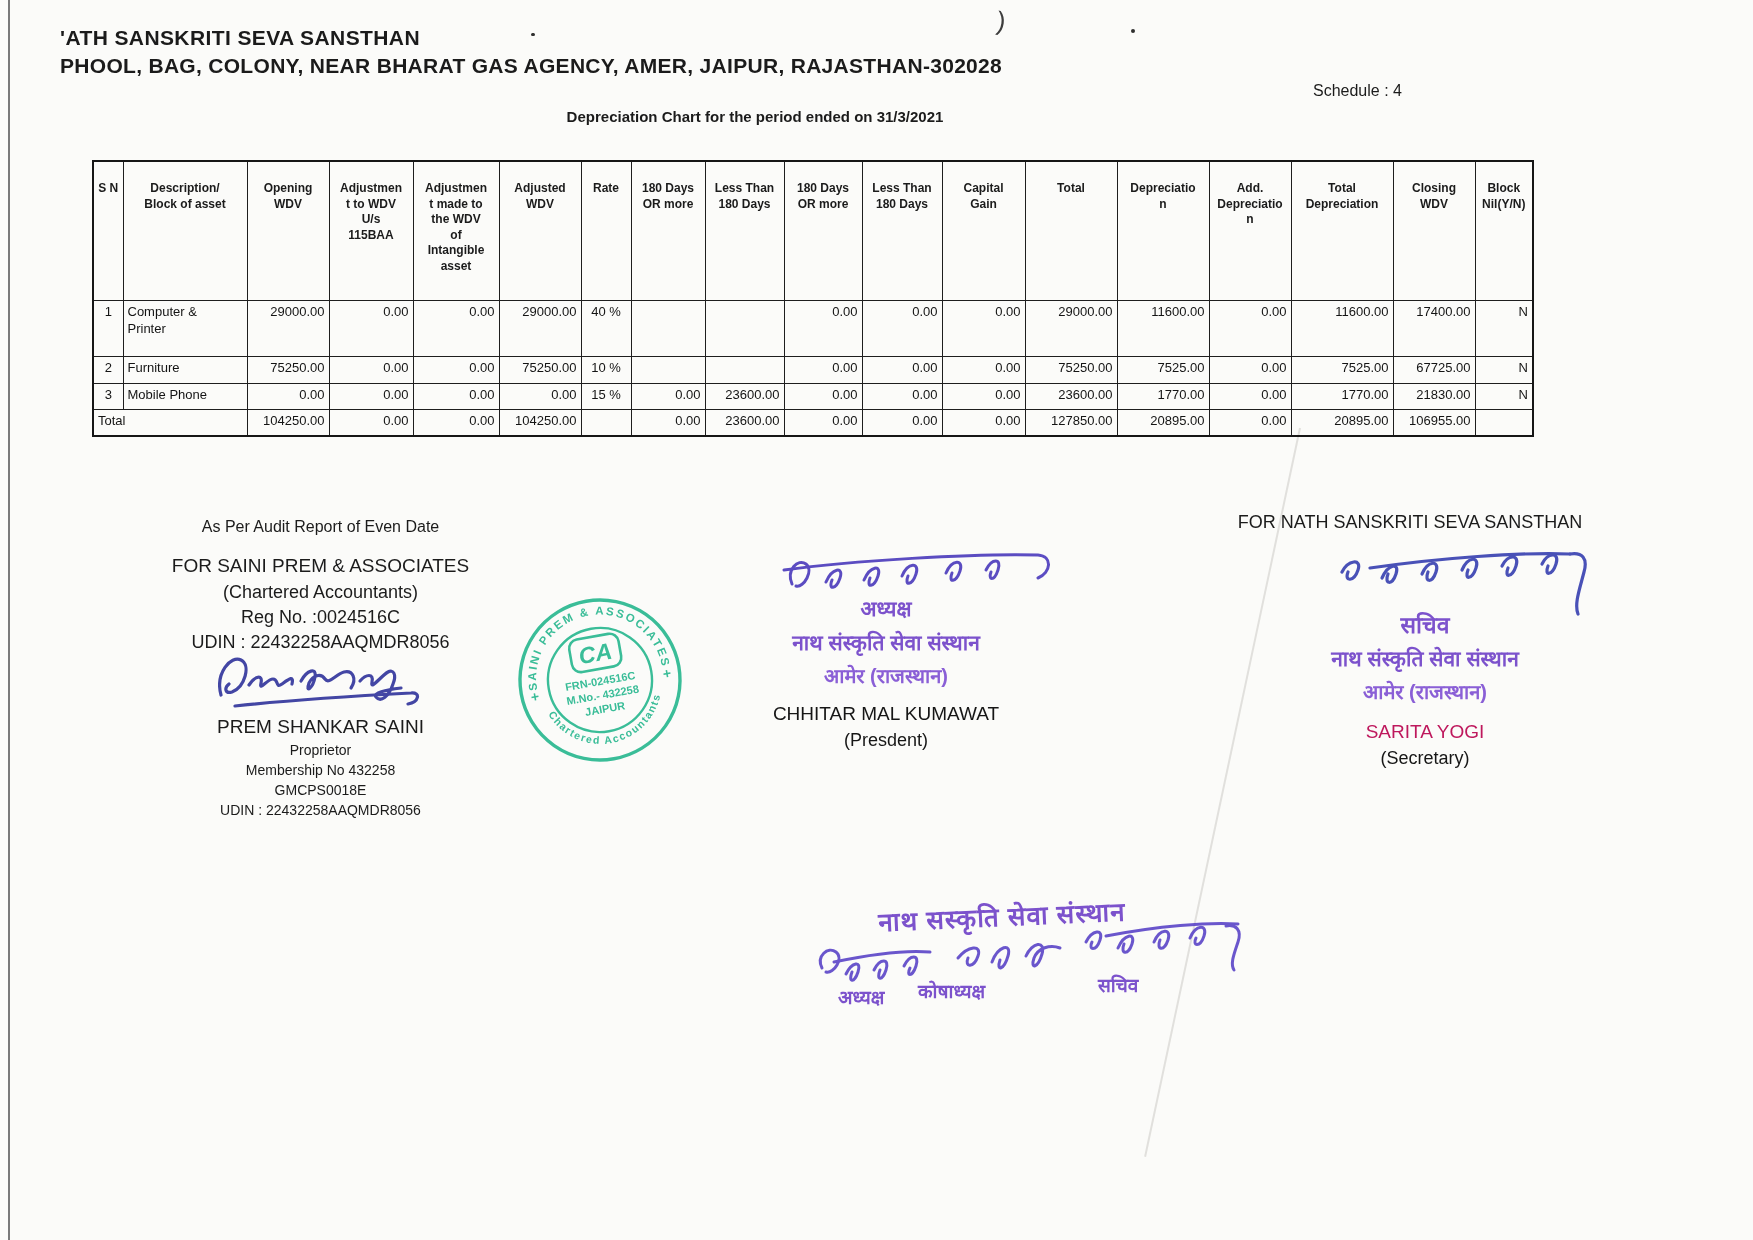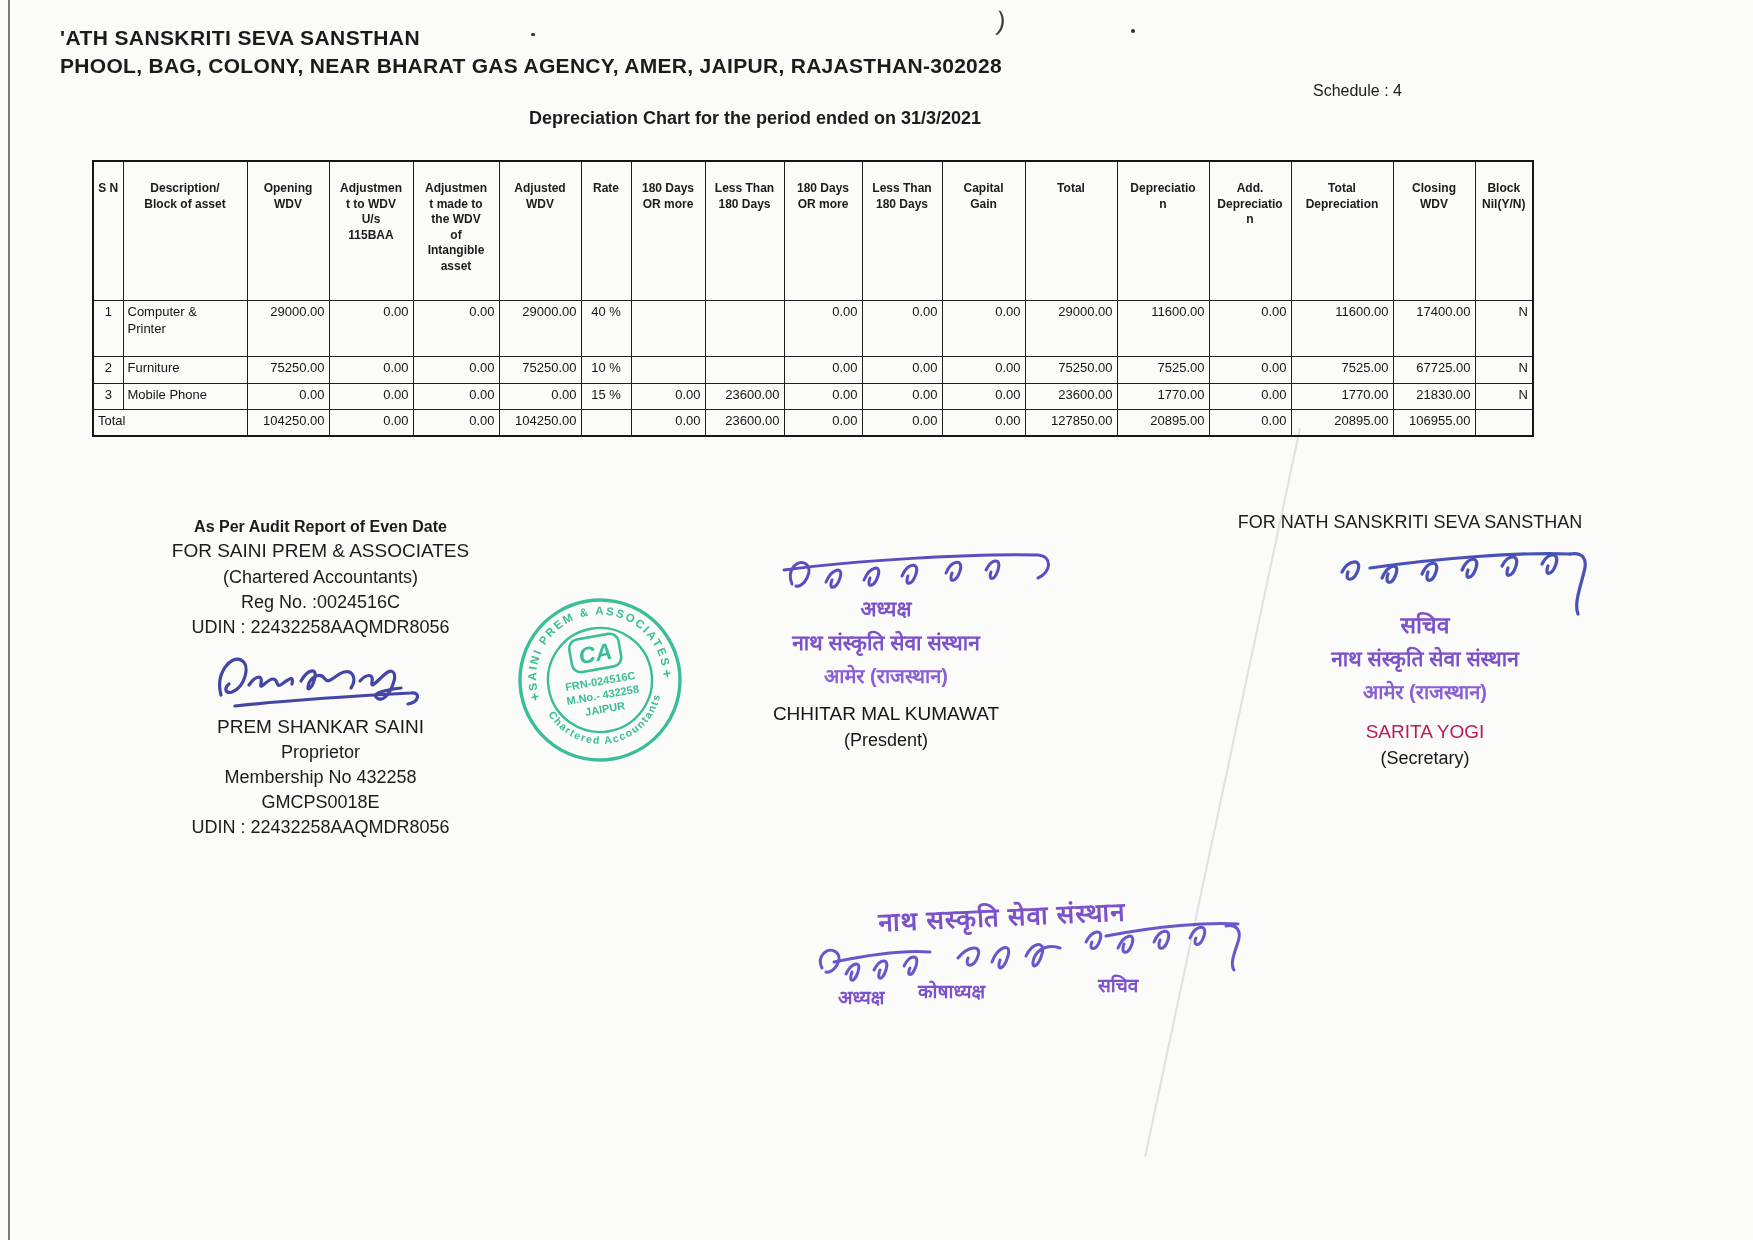--- a/index.html
+++ b/index.html
@@ -28,21 +28,21 @@
     transform:rotate(8deg);font-weight:400;
   }
   .dot-a{position:absolute;left:531px;top:33px;width:4px;height:3px;background:#2f2f2f;border-radius:2px;}
   .dot-b{position:absolute;left:1131px;top:29px;width:4px;height:4px;background:#2f2f2f;border-radius:2px;}
 
   
   .header-block{position:absolute;left:60px;top:26px;width:1390px;text-align:left;}
   .org-title{font-size:21px;font-weight:bold;letter-spacing:.4px;}
   .org-address{font-size:21px;font-weight:bold;letter-spacing:.3px;margin-top:4px;}
   .schedule{position:absolute;left:1313px;top:82px;font-size:16px;}
-  .chart-title{position:absolute;left:60px;top:108px;width:1390px;text-align:center;font-size:18px;font-weight:bold;}
+  .chart-title{position:absolute;left:60px;top:108px;width:1390px;text-align:center;font-size:15px;font-weight:bold;}
 
   
   table.dep{
     position:absolute;left:92px;top:160px;
     border-collapse:collapse;table-layout:fixed;width:1440px;
     background:transparent;
   }
   table.dep td,table.dep th{
     border:1.6px solid #1e1e1e;
     font-size:12px;line-height:1.3;
@@ -55,26 +55,26 @@
   td.c-sn{text-align:center;}
   td.c-desc{text-align:left;white-space:pre-line;padding-left:6px;}
   td.c-num{text-align:right;padding-right:6px;}
   td.c-rate{text-align:center;}
   td.c-blk{text-align:right;padding-right:12px;}
   td.c-total-label{text-align:left;padding-left:34px;}
   table.dep td{font-size:13px;color:#141414;}
 
   
   .auditor-top{position:absolute;left:148px;top:518px;width:345px;text-align:center;}
-  .auditor-top .l1{font-size:16px;margin-bottom:4px;font-weight:bold;}
+  .auditor-top .l1{font-size:16px;margin-bottom:19px;}
   .auditor-top .l2{font-size:19px;margin-bottom:5px;}
   .auditor-top .l3,.auditor-top .l4,.auditor-top .l5{font-size:18px;margin-bottom:4px;}
   .sig-auditor{position:absolute;left:205px;top:645px;}
   .auditor-bottom{position:absolute;left:148px;top:716px;width:345px;text-align:center;}
-  .auditor-bottom div{font-size:18px;margin-bottom:4px;}
+  .auditor-bottom div{font-size:14px;margin-bottom:4px;}
   .auditor-bottom .nm{font-size:19px;}
 
   .ca-stamp{position:absolute;left:510px;top:590px;opacity:.92;}
 
   .president-block{position:absolute;left:728px;top:528px;width:316px;text-align:center;}
   .sig-president{position:absolute;left:770px;top:540px;}
   .stamp-purple{color:#7c52cc;font-weight:bold;}
   .pres-role{font-size:21px;margin-top:66px;}
   .pres-org{font-size:21px;margin-top:6px;}
   .pres-place{font-size:20px;margin-top:6px;font-weight:bold;color:#8a5fd6;}

